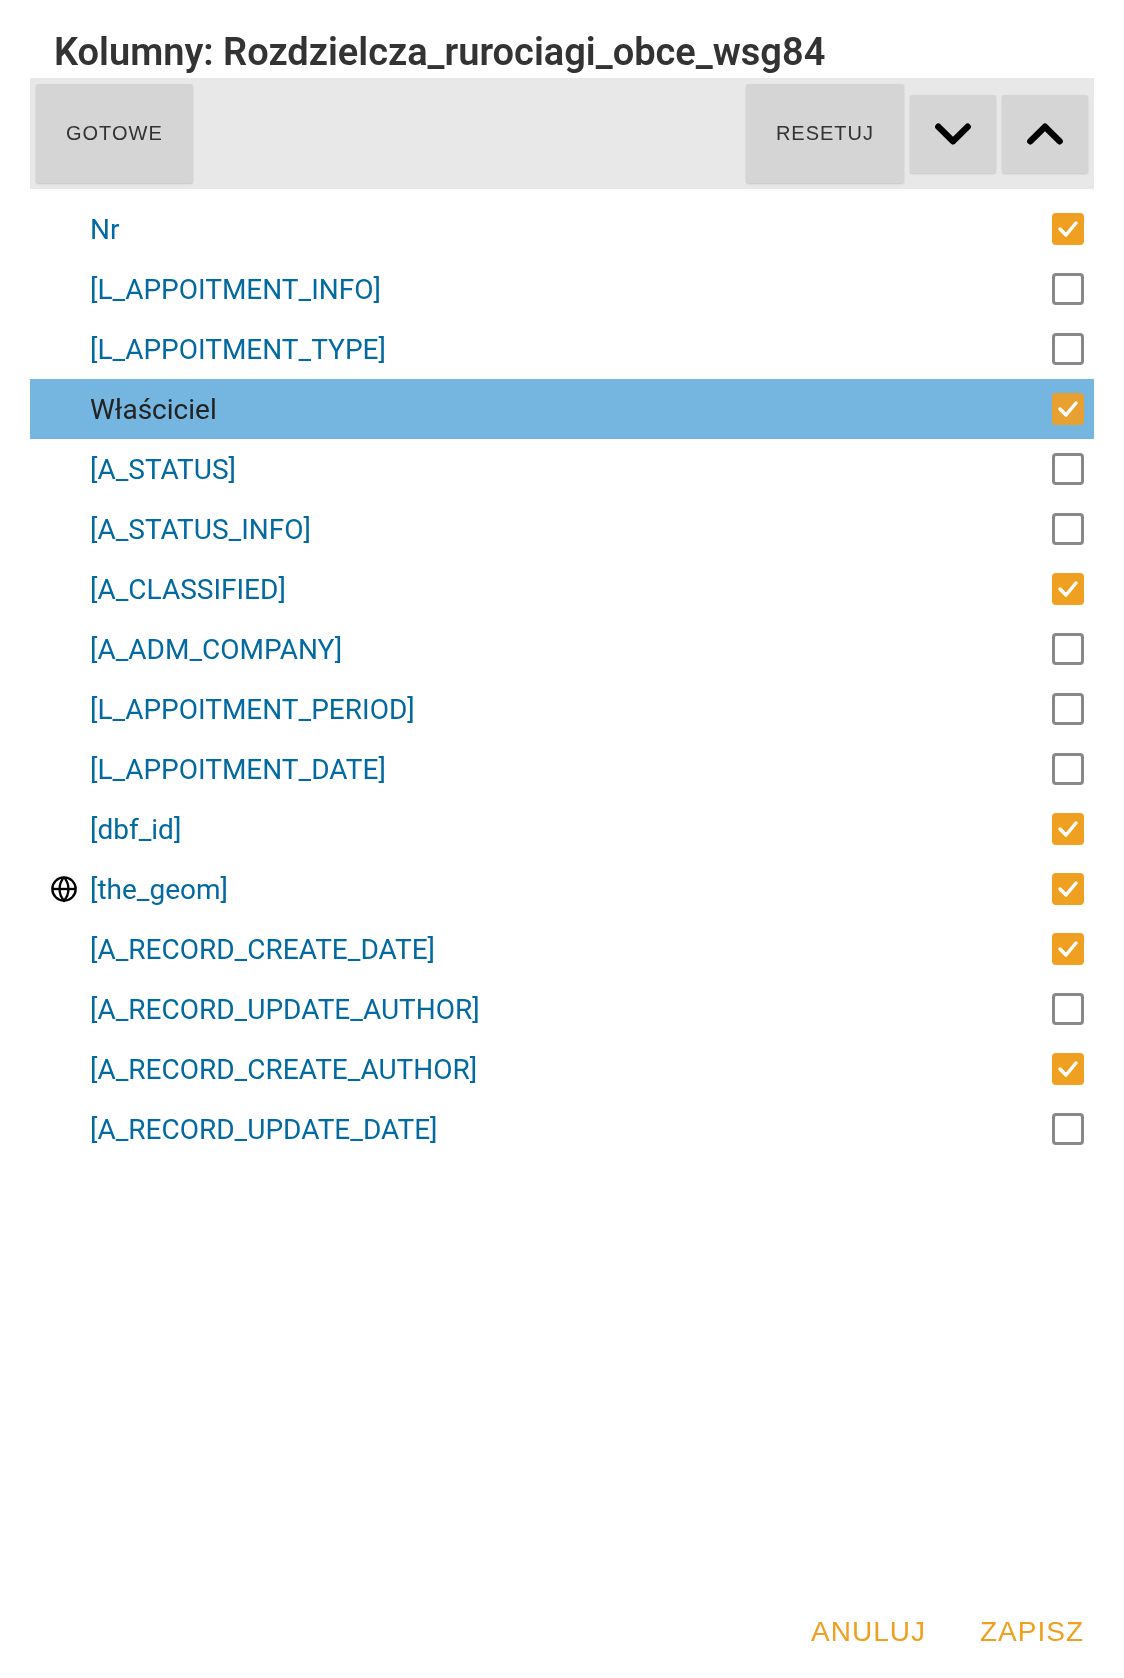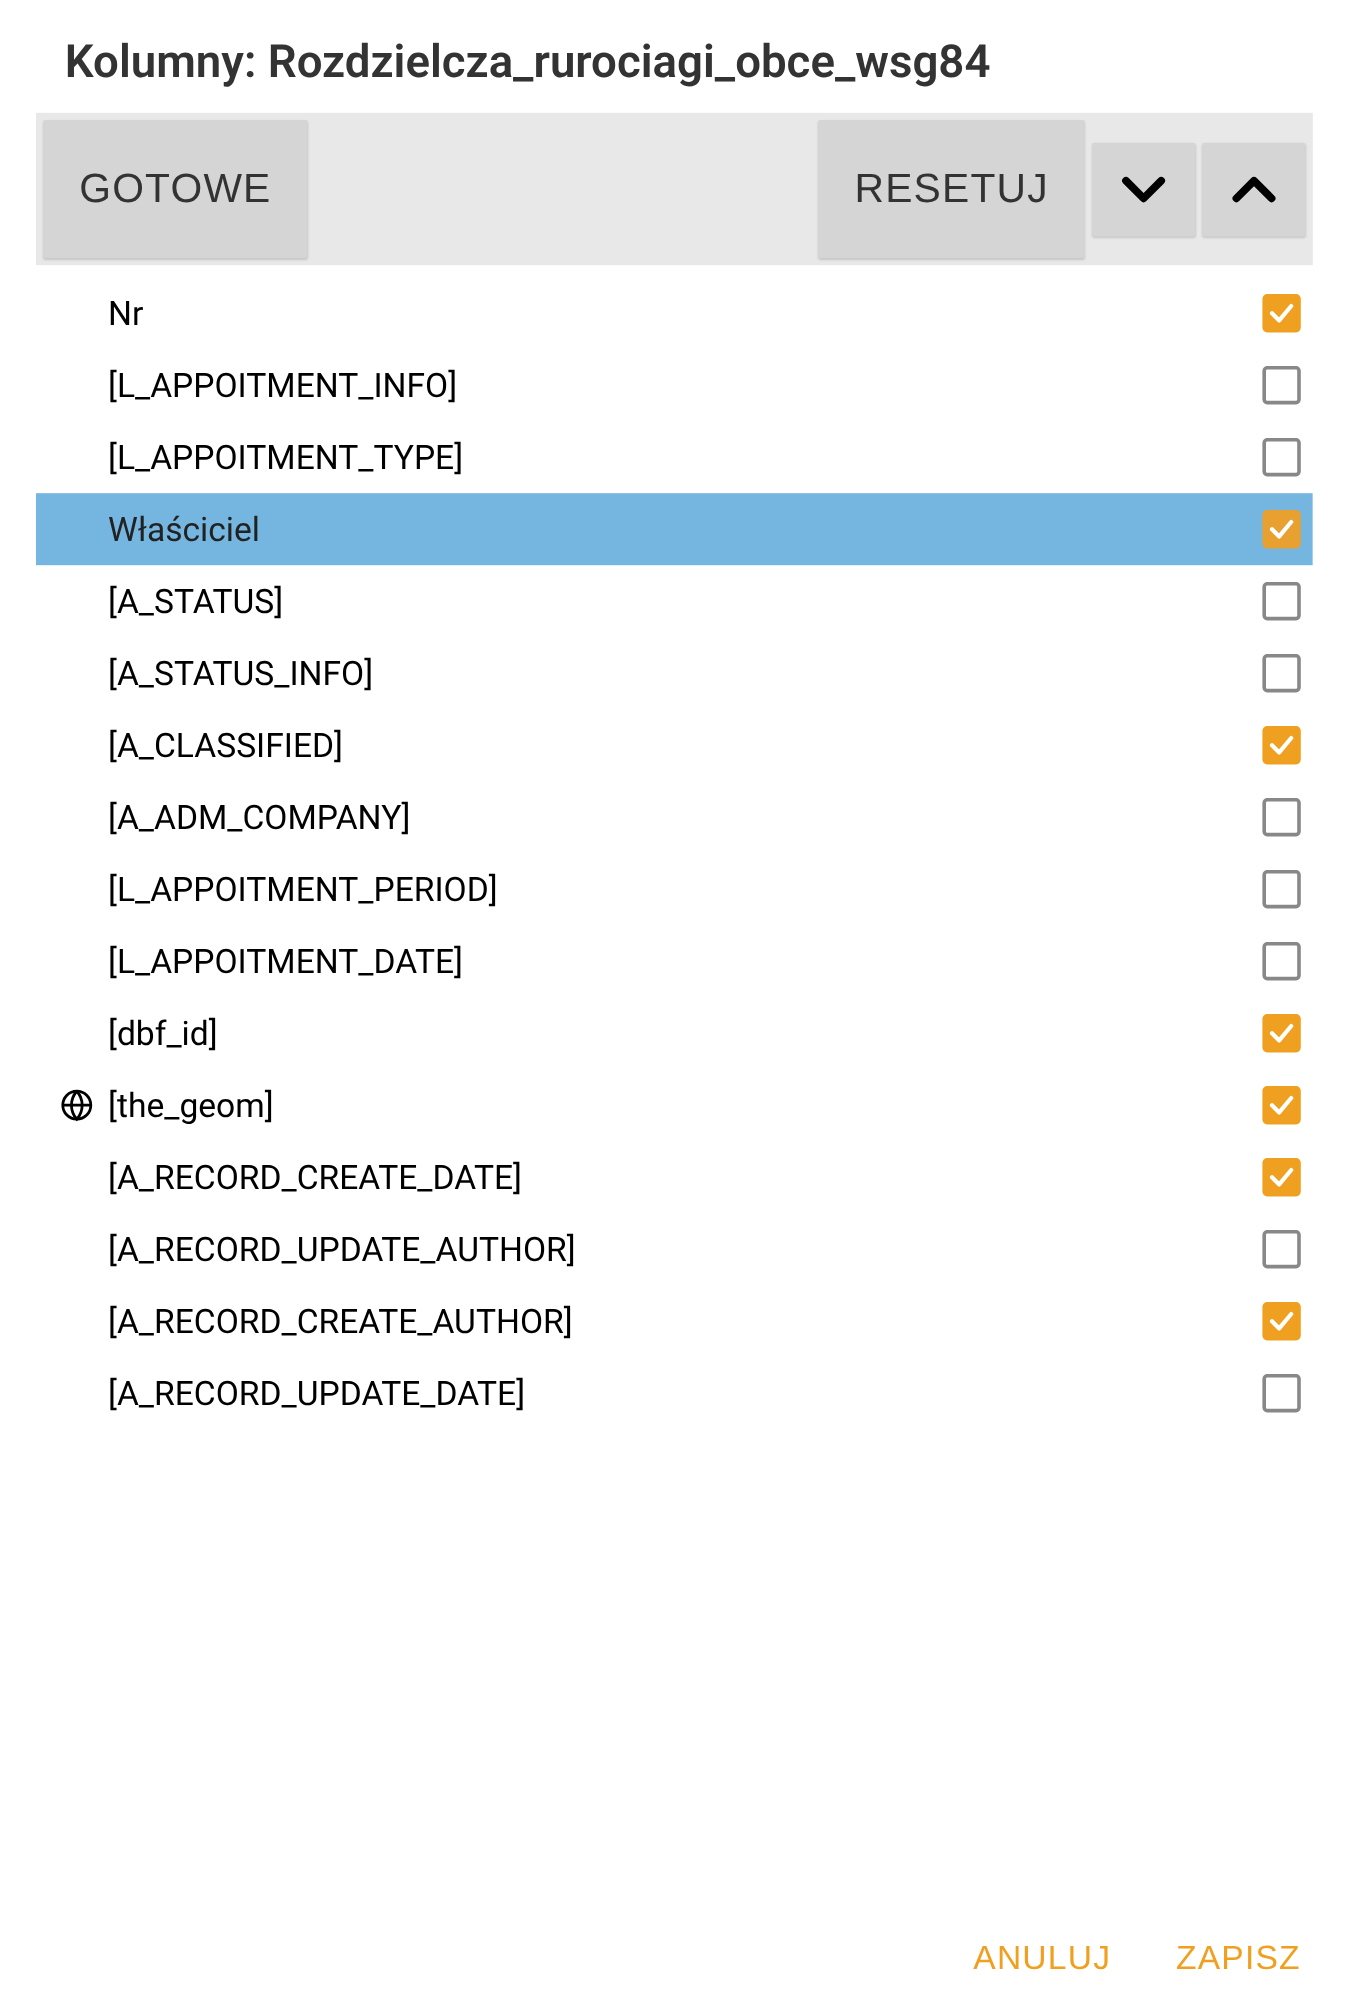--- a/index.html
+++ b/index.html
@@ -14,36 +14,36 @@
       width: 100%;
       height: 100%;
       display: flex;
       flex-direction: column;
       padding: 30px 30px 20px 30px;
     }
     .title {
       font-size: 38px;
       font-weight: 600;
       color: #333;
-      margin-bottom: 20px;
+      margin-bottom: 4px;
       padding-left: 24px;
       word-break: break-word;
     }
     .toolbar {
       display: flex;
       align-items: center;
       background: #e8e8e8;
       padding: 6px;
       gap: 6px;
       margin-bottom: 10px;
     }
     .btn {
       background: #d5d5d5;
       border: none;
-      font-size: 34px;
+      font-size: 20px;
       font-weight: 500;
       color: #333;
       padding: 38px 30px;
       cursor: pointer;
       letter-spacing: 1px;
       border-radius: 2px;
       box-shadow: 0 1px 2px rgba(0,0,0,0.15);
     }
     .spacer { flex: 1; }
     .icon-btn {
@@ -77,21 +77,21 @@
       width: 60px;
       display: flex;
       align-items: center;
       justify-content: flex-start;
       padding-left: 20px;
     }
     .row-icon svg { width: 28px; height: 28px; }
     .row-label {
       flex: 1;
       font-size: 28px;
-      color: #000000;
+      color: #0369a1;
     }
     .row.selected .row-label { color: #222; }
     .checkbox {
       width: 32px;
       height: 32px;
       border: 3px solid #888;
       border-radius: 4px;
       display: flex;
       align-items: center;
       justify-content: center;

